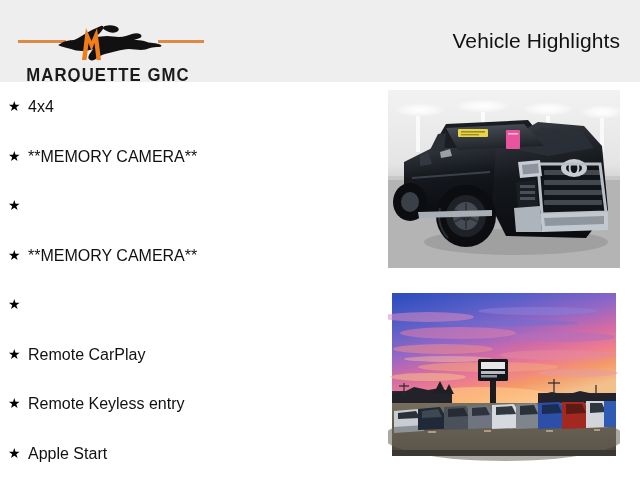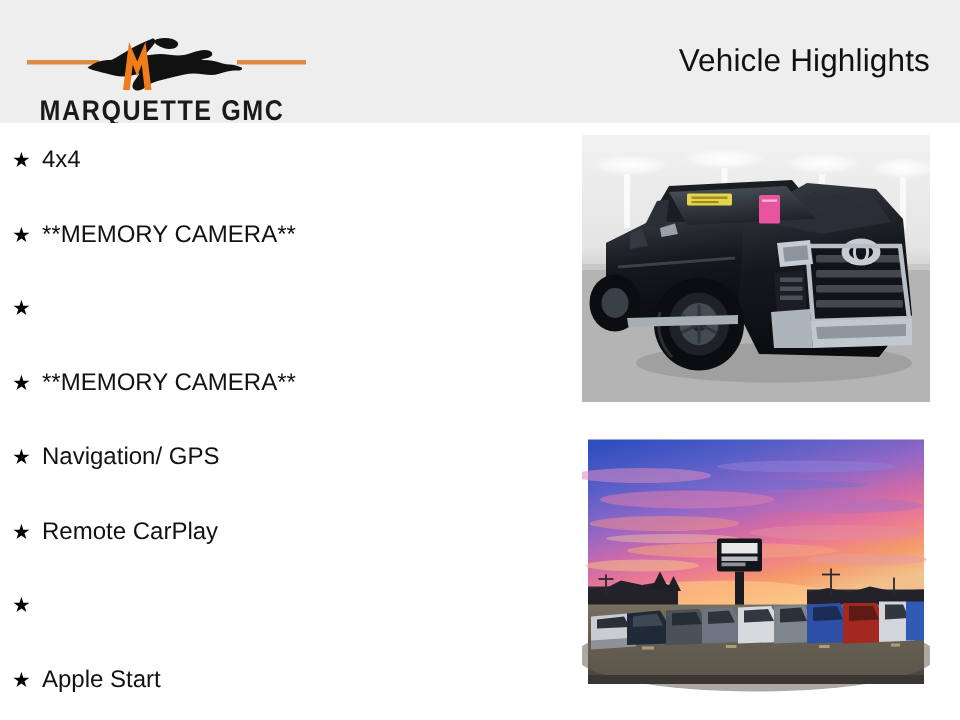--- a/index.html
+++ b/index.html
@@ -170,28 +170,28 @@
       </li>
       <li class="highlight-item">
         <span class="star-icon">★</span>
       </li>
       <li class="highlight-item">
         <span class="star-icon">★</span>
         <span>**MEMORY CAMERA**</span>
       </li>
       <li class="highlight-item">
         <span class="star-icon">★</span>
-        <span>Navigation/ GPS</span>
       </li>
       <li class="highlight-item">
         <span class="star-icon">★</span>
         <span>Remote CarPlay</span>
       </li>
       <li class="highlight-item">
         <span class="star-icon">★</span>
+        <span>Remote Keyless entry</span>
       </li>
       <li class="highlight-item">
         <span class="star-icon">★</span>
         <span>Apple Start</span>
       </li>
     </ul>
 
     <div class="photo photo-truck">
       <svg viewBox="0 0 232 178" preserveAspectRatio="none">
         <defs>

